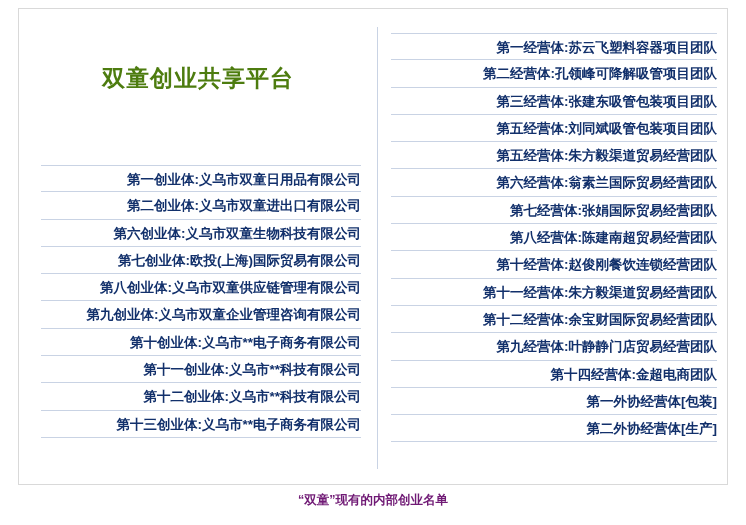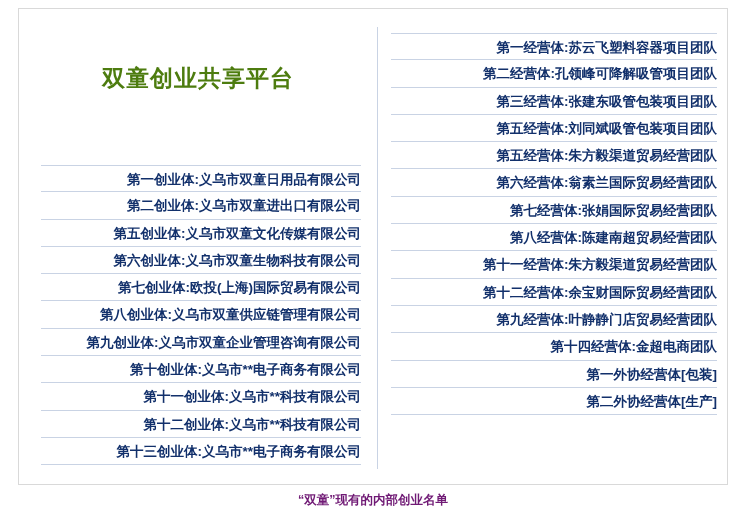--- a/index.html
+++ b/index.html
@@ -121,41 +121,41 @@
 <div class="page">
   <div class="card">
     <div class="columns">
       <div class="col col-left">
         <div class="title-block">
           <span class="title-line">双童创业共享平台</span>
         </div>
         <div class="list-left">
           <div class="row">第一创业体:义乌市双童日用品有限公司</div>
           <div class="row">第二创业体:义乌市双童进出口有限公司</div>
-          <div class="row">第五创业体:义乌市双童文化传媒有限公司</div>
           <div class="row">第六创业体:义乌市双童生物科技有限公司</div>
           <div class="row">第七创业体:欧投(上海)国际贸易有限公司</div>
           <div class="row">第八创业体:义乌市双童供应链管理有限公司</div>
           <div class="row">第九创业体:义乌市双童企业管理咨询有限公司</div>
           <div class="row">第十创业体:义乌市**电子商务有限公司</div>
           <div class="row">第十一创业体:义乌市**科技有限公司</div>
           <div class="row">第十二创业体:义乌市**科技有限公司</div>
           <div class="row">第十三创业体:义乌市**电子商务有限公司</div>
         </div>
       </div>
       <div class="col col-right">
         <div class="list-right">
           <div class="row">第一经营体:苏云飞塑料容器项目团队</div>
           <div class="row">第二经营体:孔领峰可降解吸管项目团队</div>
           <div class="row">第三经营体:张建东吸管包装项目团队</div>
           <div class="row">第五经营体:刘同斌吸管包装项目团队</div>
           <div class="row">第五经营体:朱方毅渠道贸易经营团队</div>
           <div class="row">第六经营体:翁素兰国际贸易经营团队</div>
           <div class="row">第七经营体:张娟国际贸易经营团队</div>
           <div class="row">第八经营体:陈建南超贸易经营团队</div>
+          <div class="row">第十经营体:赵俊刚餐饮连锁经营团队</div>
           <div class="row">第十一经营体:朱方毅渠道贸易经营团队</div>
           <div class="row">第十二经营体:余宝财国际贸易经营团队</div>
           <div class="row">第九经营体:叶静静门店贸易经营团队</div>
           <div class="row">第十四经营体:金超电商团队</div>
           <div class="row">第一外协经营体[包装]</div>
           <div class="row">第二外协经营体[生产]</div>
         </div>
       </div>
     </div>
     <div class="divider"></div>

